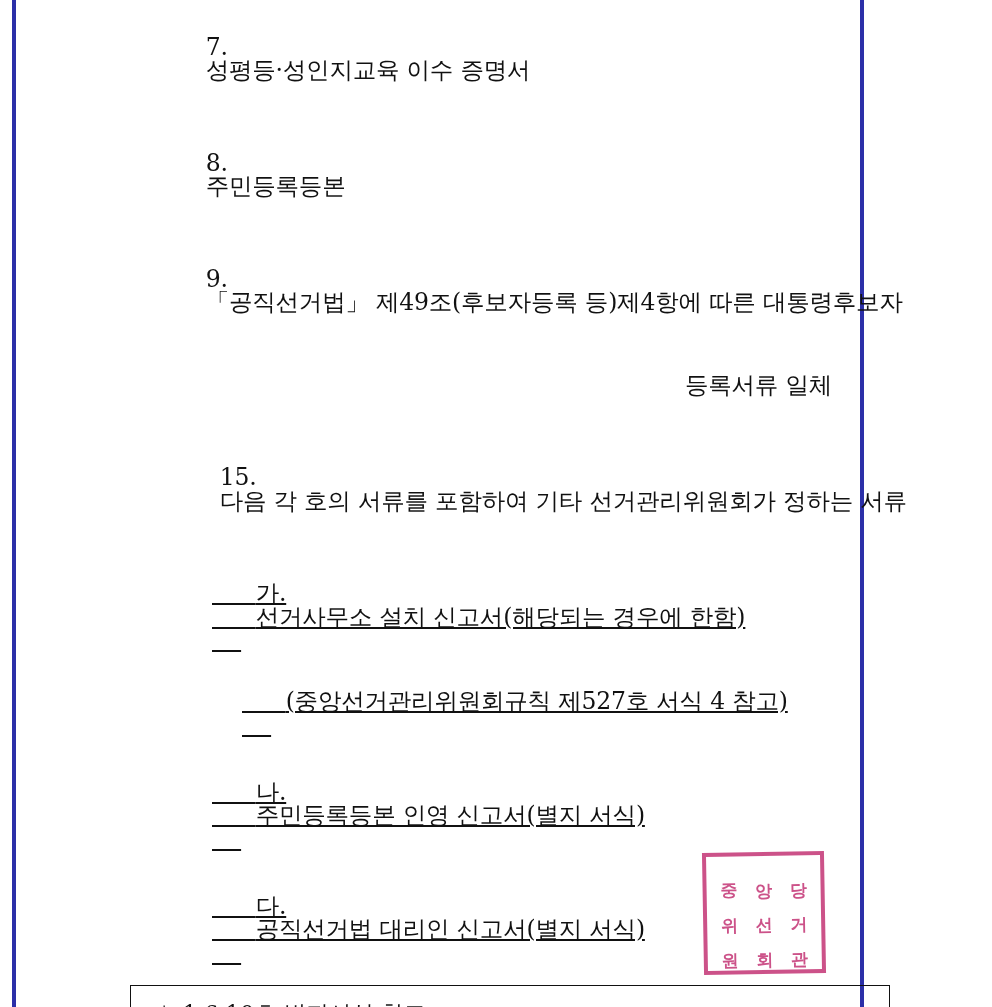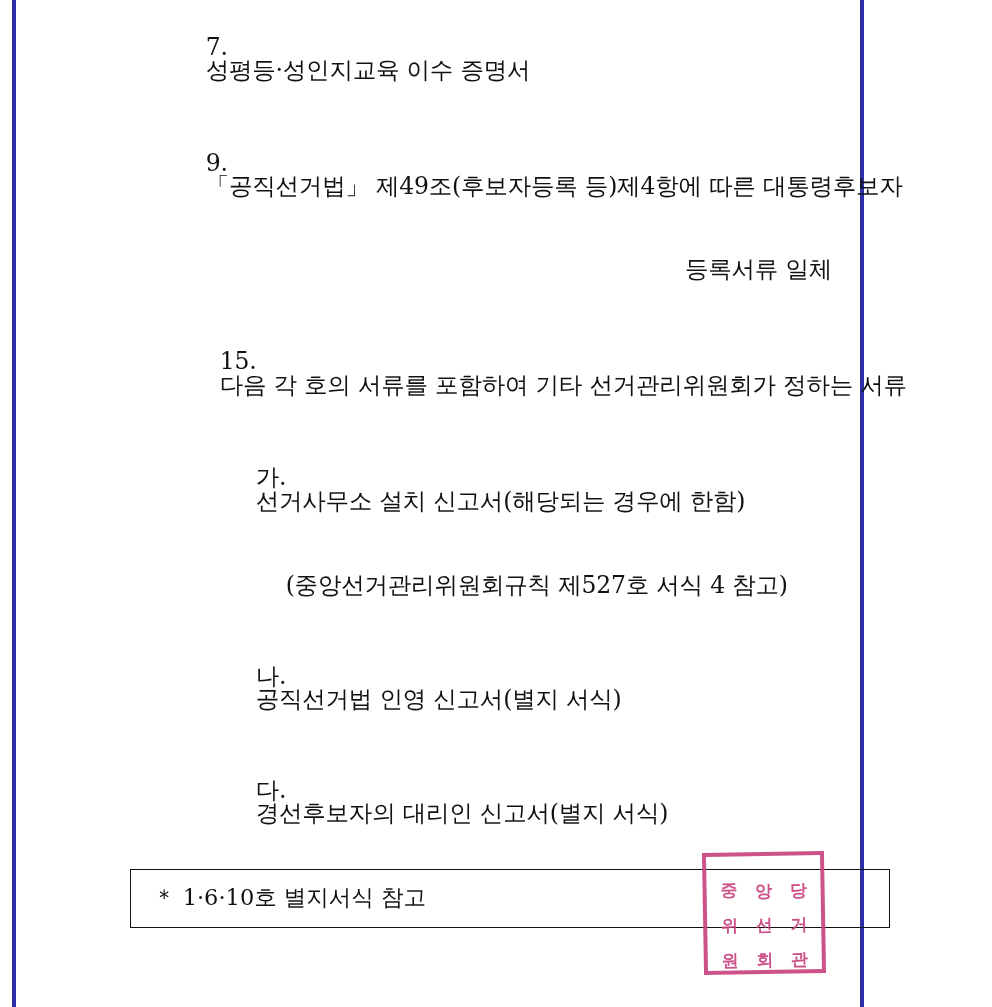--- a/index.html
+++ b/index.html
@@ -68,20 +68,21 @@
   .list-item.cont {
     padding-left: 158px;
     margin-top: -10px;
     margin-bottom: 22px;
     text-align: right;
   }
   .list-item.item10 { padding-left: 132px; }
   .sub-item {
     margin: 0 0 20px 0;
     padding-left: 168px;
+    text-decoration: underline;
   }
   .sub-item.paren {
     padding-left: 198px;
     margin-top: -6px;
   }
 
   
   .note-box {
     margin: 14px 16px 0 86px;
     border: 1.5px solid #111111;
@@ -135,20 +136,24 @@
   <div class="edge-outer right"></div>
   <div class="edge right"></div>
 
   <div class="content">
 
     <div class="line list-item item7">
       <span>7.</span>
       <span>성평등·성인지교육 이수 증명서</span>
     </div>
 
+    <div class="line list-item">
+      <span>8.</span>
+      <span>주민등록등본</span>
+    </div>
 
     <div class="line list-item">
       <span>9.</span>
       <span>「공직선거법」 제49조(후보자등록 등)제4항에 따른 대통령후보자</span>
     </div>
 
     <div class="line list-item cont">
       <span>등록서류 일체</span>
     </div>
 
@@ -161,26 +166,26 @@
       <span>가.</span>
       <span>선거사무소 설치 신고서(해당되는 경우에 한함)</span>
     </div>
 
     <div class="line sub-item paren">
       <span>(중앙선거관리위원회규칙 제527호 서식 4 참고)</span>
     </div>
 
     <div class="line sub-item">
       <span>나.</span>
-      <span>공직선거법 인영 신고서(별지 서식)</span>
+      <span>주민등록등본 인영 신고서(별지 서식)</span>
     </div>
 
     <div class="line sub-item">
       <span>다.</span>
-      <span>경선후보자의 대리인 신고서(별지 서식)</span>
+      <span>공직선거법 대리인 신고서(별지 서식)</span>
     </div>
 
     <div class="note-box">
       <div class="note-line">＊ 1·6·10호 별지서식 참고</div>
 
     </div>
 
   </div>
 
   <div class="seal">

